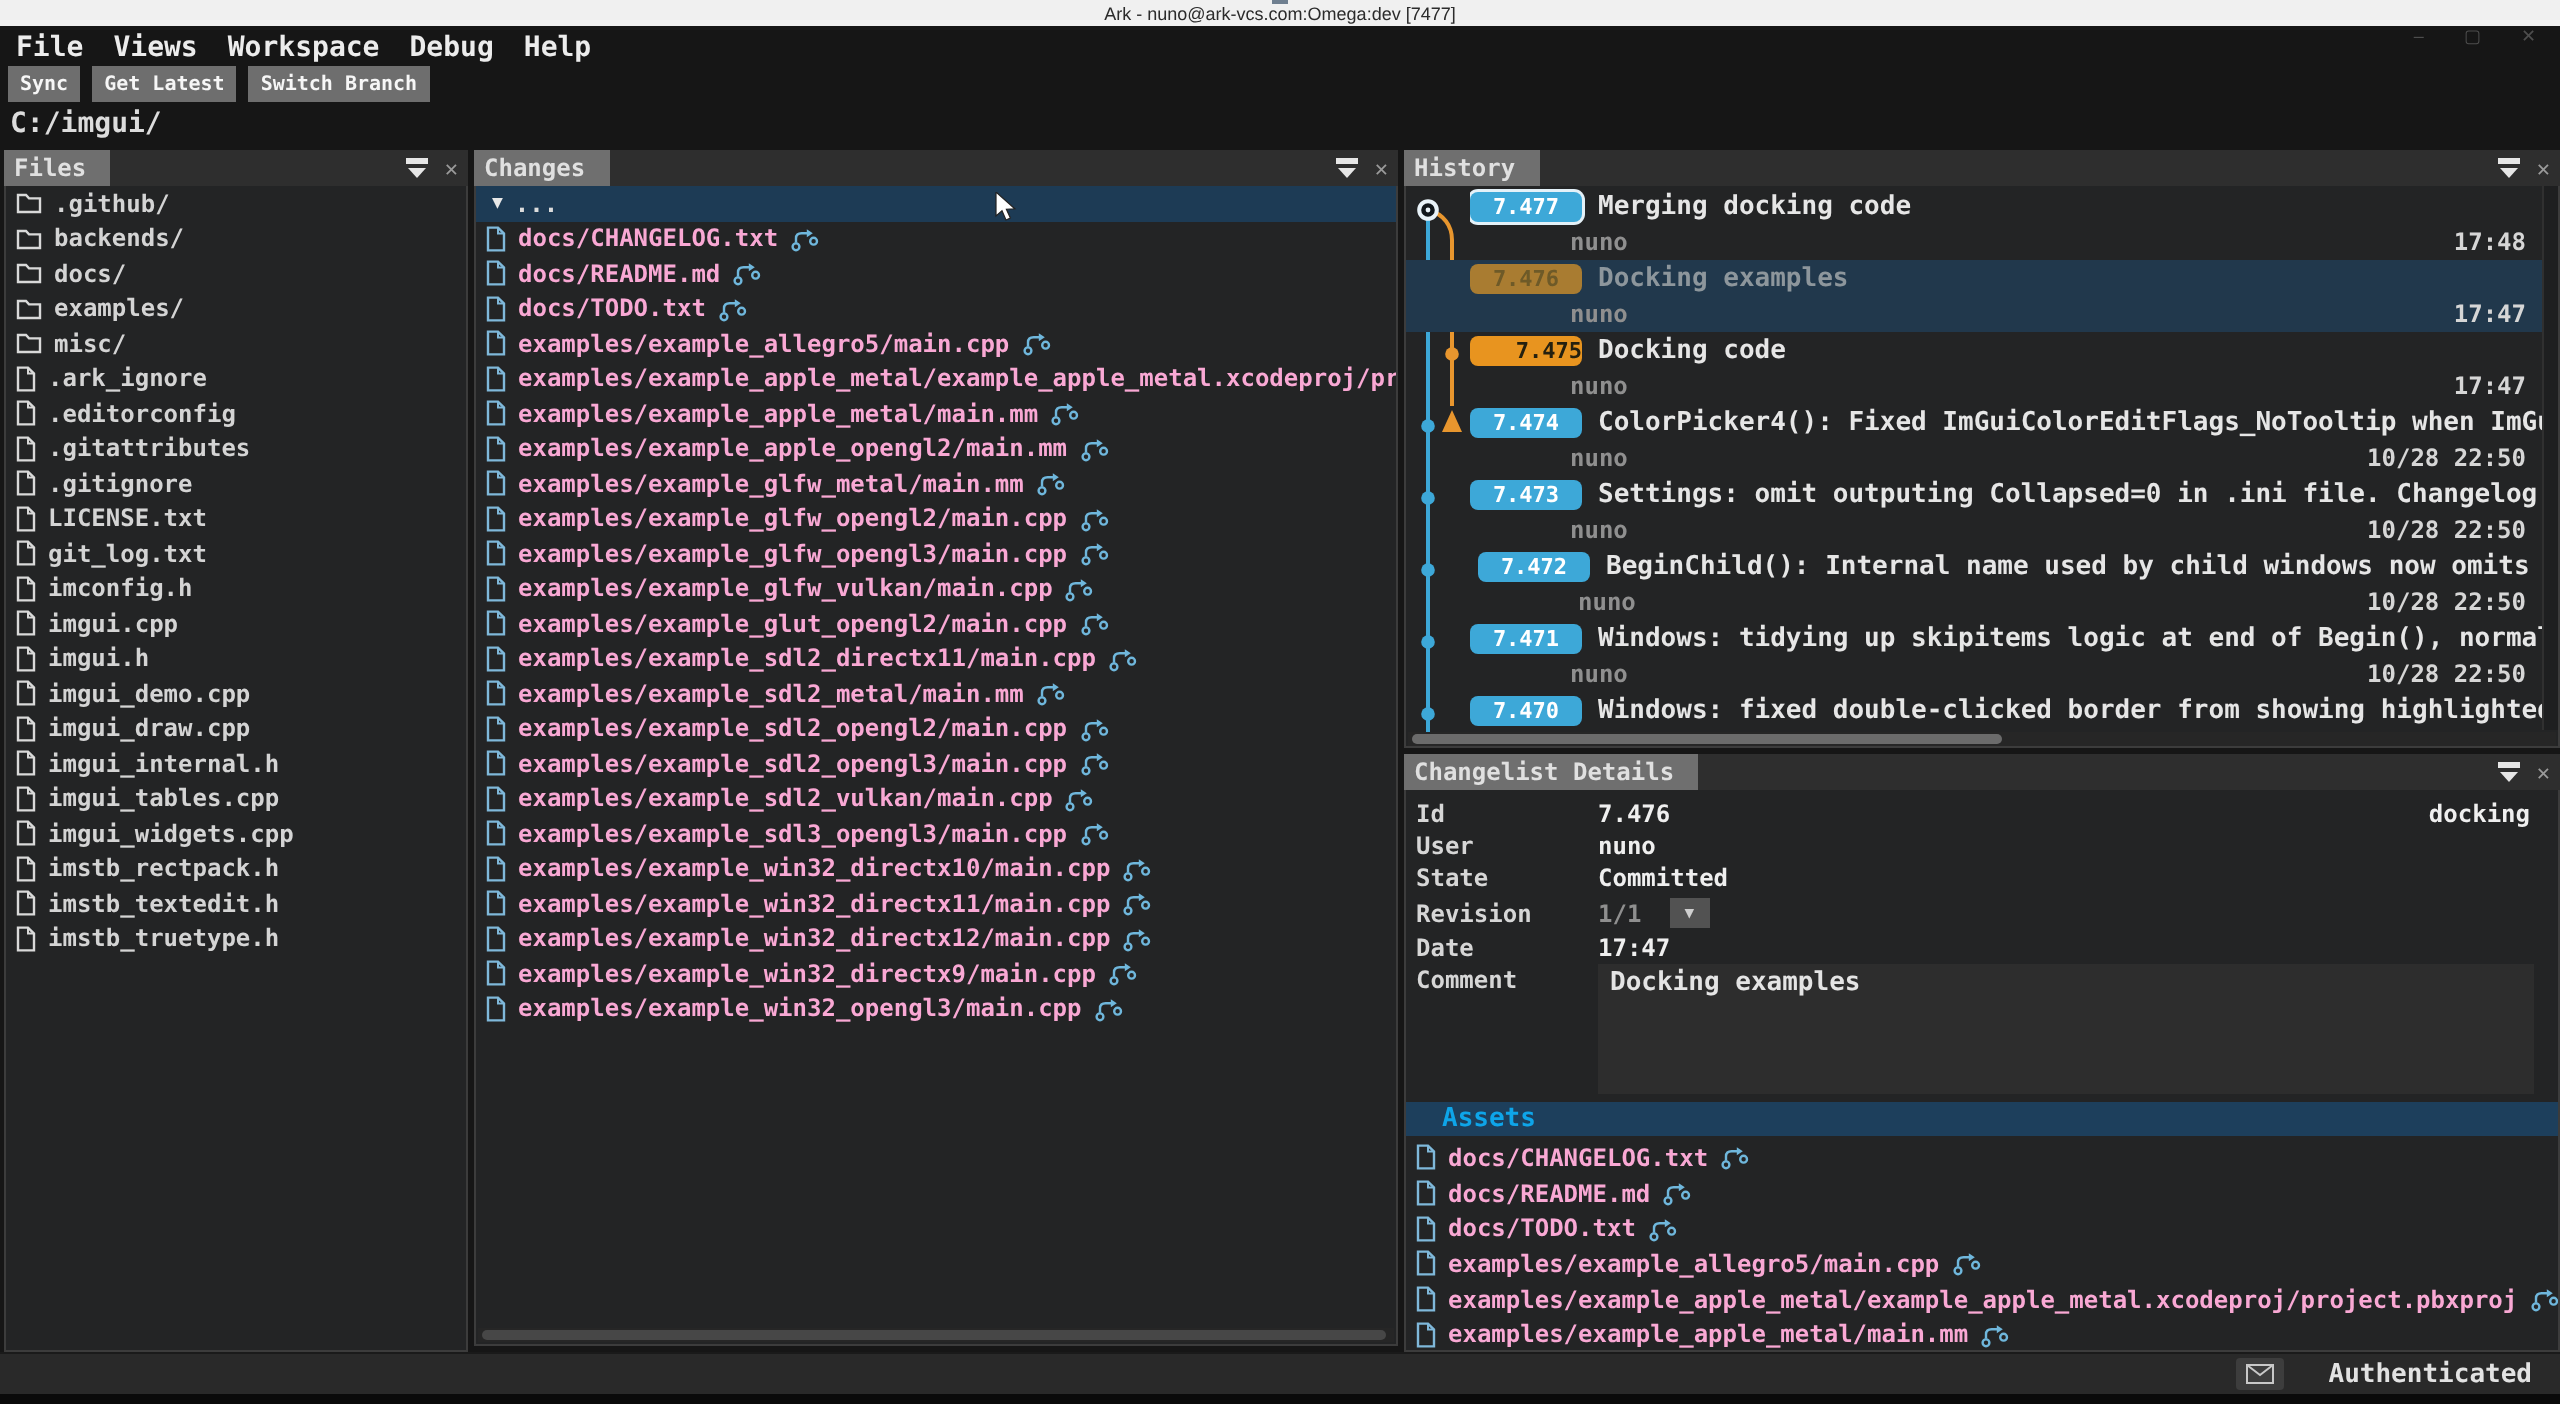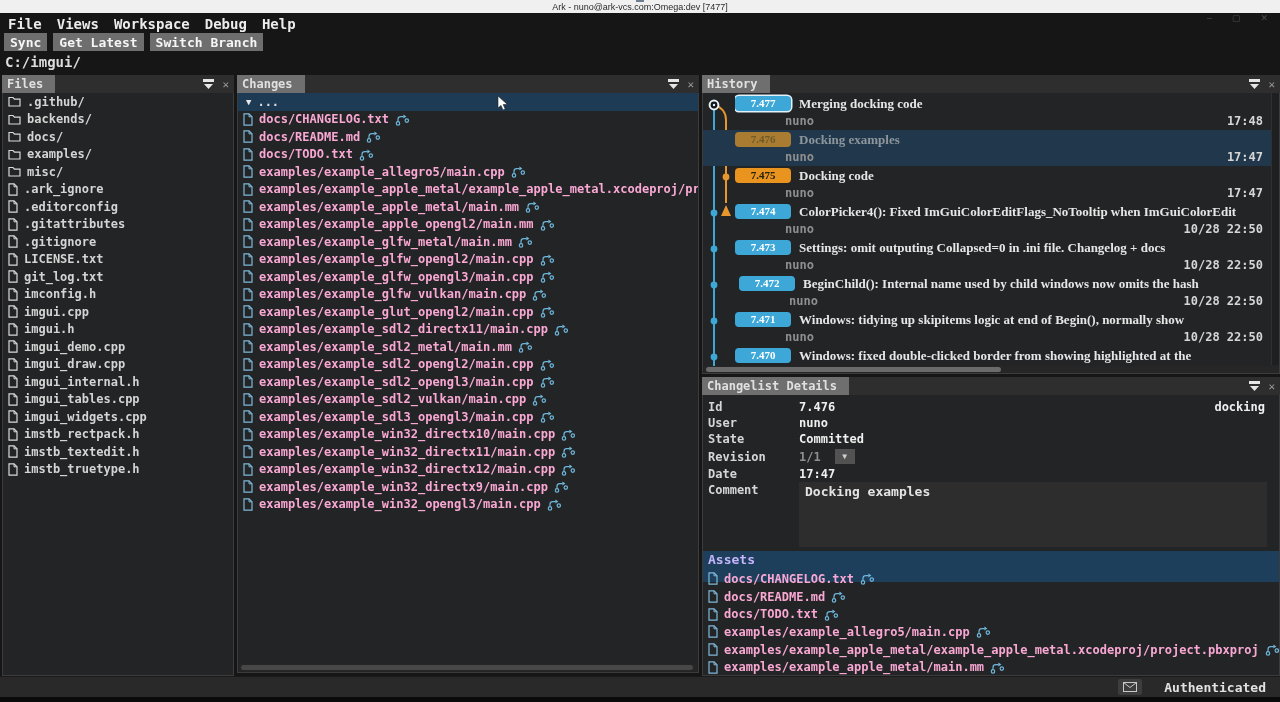--- a/index.html
+++ b/index.html
@@ -22,21 +22,21 @@
   .win-controls { margin-left:auto; display:flex; gap:20px; padding-right:12px; color:#4d4d4d; font-size:9px; line-height:13px; }
   .win-controls span { cursor:default; }
 
   
   .menubar {
     position:absolute; top:14px; left:8px; height:19px; display:flex; gap:15px;
     align-items:center; font-size:14px; font-weight:bold; color:#ececec;
   }
   .toolbar { position:absolute; top:33px; left:4px; height:18px; display:flex; gap:6px; }
   .tb-btn {
-    background:#6e6e6e; color:#f6f6f6; font-size:13px; font-weight:bold;
+    background:#6e6e6e; color:#f6f6f6; font-size:10px; font-weight:bold;
     padding:0 6px; display:flex; align-items:center; white-space:nowrap;
   }
   .pathrow { position:absolute; top:54px; left:5px; font-size:14px; font-weight:bold; color:#dcdcdc; }
 
   
   .panel { position:absolute; }
   .panel-header { height:18px; background:#2e2e2e; display:flex; align-items:stretch; }
   .panel-tab {
     background:#6f6f6f; color:#e0e0e0; font-size:12px; font-weight:bold;
     padding:2px 12px 0 5px; white-space:nowrap;
@@ -57,29 +57,29 @@
   .files-row { color:#d4d4d4; }
   .blue-row { color:#f9a8d4; }
   .expander-row { background:var(--sel-blue); color:#dcdcdc; }
   .expander-tri { color:#e8e8e8; font-size:9px; margin-left:3px; }
 
   
   .h-rows { position:absolute; left:0; top:0; right:0; bottom:0; }
   .h-graph { position:absolute; left:2px; top:0; }
   .h-row { position:absolute; left:0; right:0; height:36px; padding-left:32px; }
   .h-row.sel { background:#21384c; }
-  .h-line1 { display:flex; align-items:center; height:19px; gap:8px; overflow:hidden;font-family:Liberation Serif, serif; }
+  .h-line1 { display:flex; align-items:center; height:19px; gap:8px; overflow:hidden; }
   .h-line2 { display:flex; align-items:center; height:15px; padding-left:50px; }
   .badge {
     flex:0 0 56px; width:56px; text-align:center; font-size:11px; font-weight:bold;
     border-radius:4px; padding:1px 0; line-height:13px;
   }
   .b-blue { background:var(--badge-blue); color:#fff; }
   .b-blue-sel { background:var(--badge-blue); color:#fff; box-shadow:0 0 0 1.5px #e4f1f8; }
-  .b-orange { background:var(--badge-orange); color:#25200f; }
+  .b-orange { background:var(--badge-orange); color:#25200f;text-align:right; }
   .b-orange-dim { background:var(--badge-orange-dim); color:#6e5a28; }
   .h-title { font-size:13px; font-weight:bold; color:#e6e6e6; white-space:nowrap; }
   .h-title.dim { color:#8d969c; }
   .h-user { font-size:12px; font-weight:bold; color:#8f8f8f; }
   .h-time { margin-left:auto; font-size:12px; font-weight:bold; color:#d6d6d6; padding-right:16px; white-space:nowrap; }
 
   .hscroll { position:absolute; left:1px; right:1px; height:7px; background:#262626; }
   .hscroll .thumb { position:absolute; top:1px; height:5px; border-radius:3px; }
   .vscroll { position:absolute; top:0; bottom:8px; right:0; width:8px; background:#1e1f20; border-left:1px solid #303030;}
 
@@ -93,23 +93,23 @@
     width:20px; height:15px; background:#525252; margin-left:14px;
     display:flex; align-items:center; justify-content:center;
     color:#cfcfcf; font-size:8px;
   }
   .comment-box {
     position:absolute; left:96px; right:12px; top:87px; height:65px;
     background:#2d2d2d; font-size:13px; font-weight:bold; color:#e4e4e4;
     padding:2px 6px;
   }
   .assets-header {
-    position:absolute; left:0; right:0; top:156px; height:31px;
-    background:var(--assets-header); color:#c4b5fd; font-size:13px; font-weight:bold;
-    padding-left:5px; line-height:17px;
+    position:absolute; left:0; right:0; top:156px; height:17px;
+    background:var(--assets-header); color:#0ea5e9; font-size:13px; font-weight:bold;
+    padding-left:18px; line-height:17px;
   }
   .assets-list { position:absolute; left:0; right:0; top:175px; bottom:0; overflow:hidden; }
 
   
   .statusbar {
     position:absolute; left:0; top:676px; width:1280px; height:21px;
     background:#292929; border-top:1px solid #1a1a1a;
     display:flex; align-items:center; justify-content:flex-end;
   }
   .env-btn {

